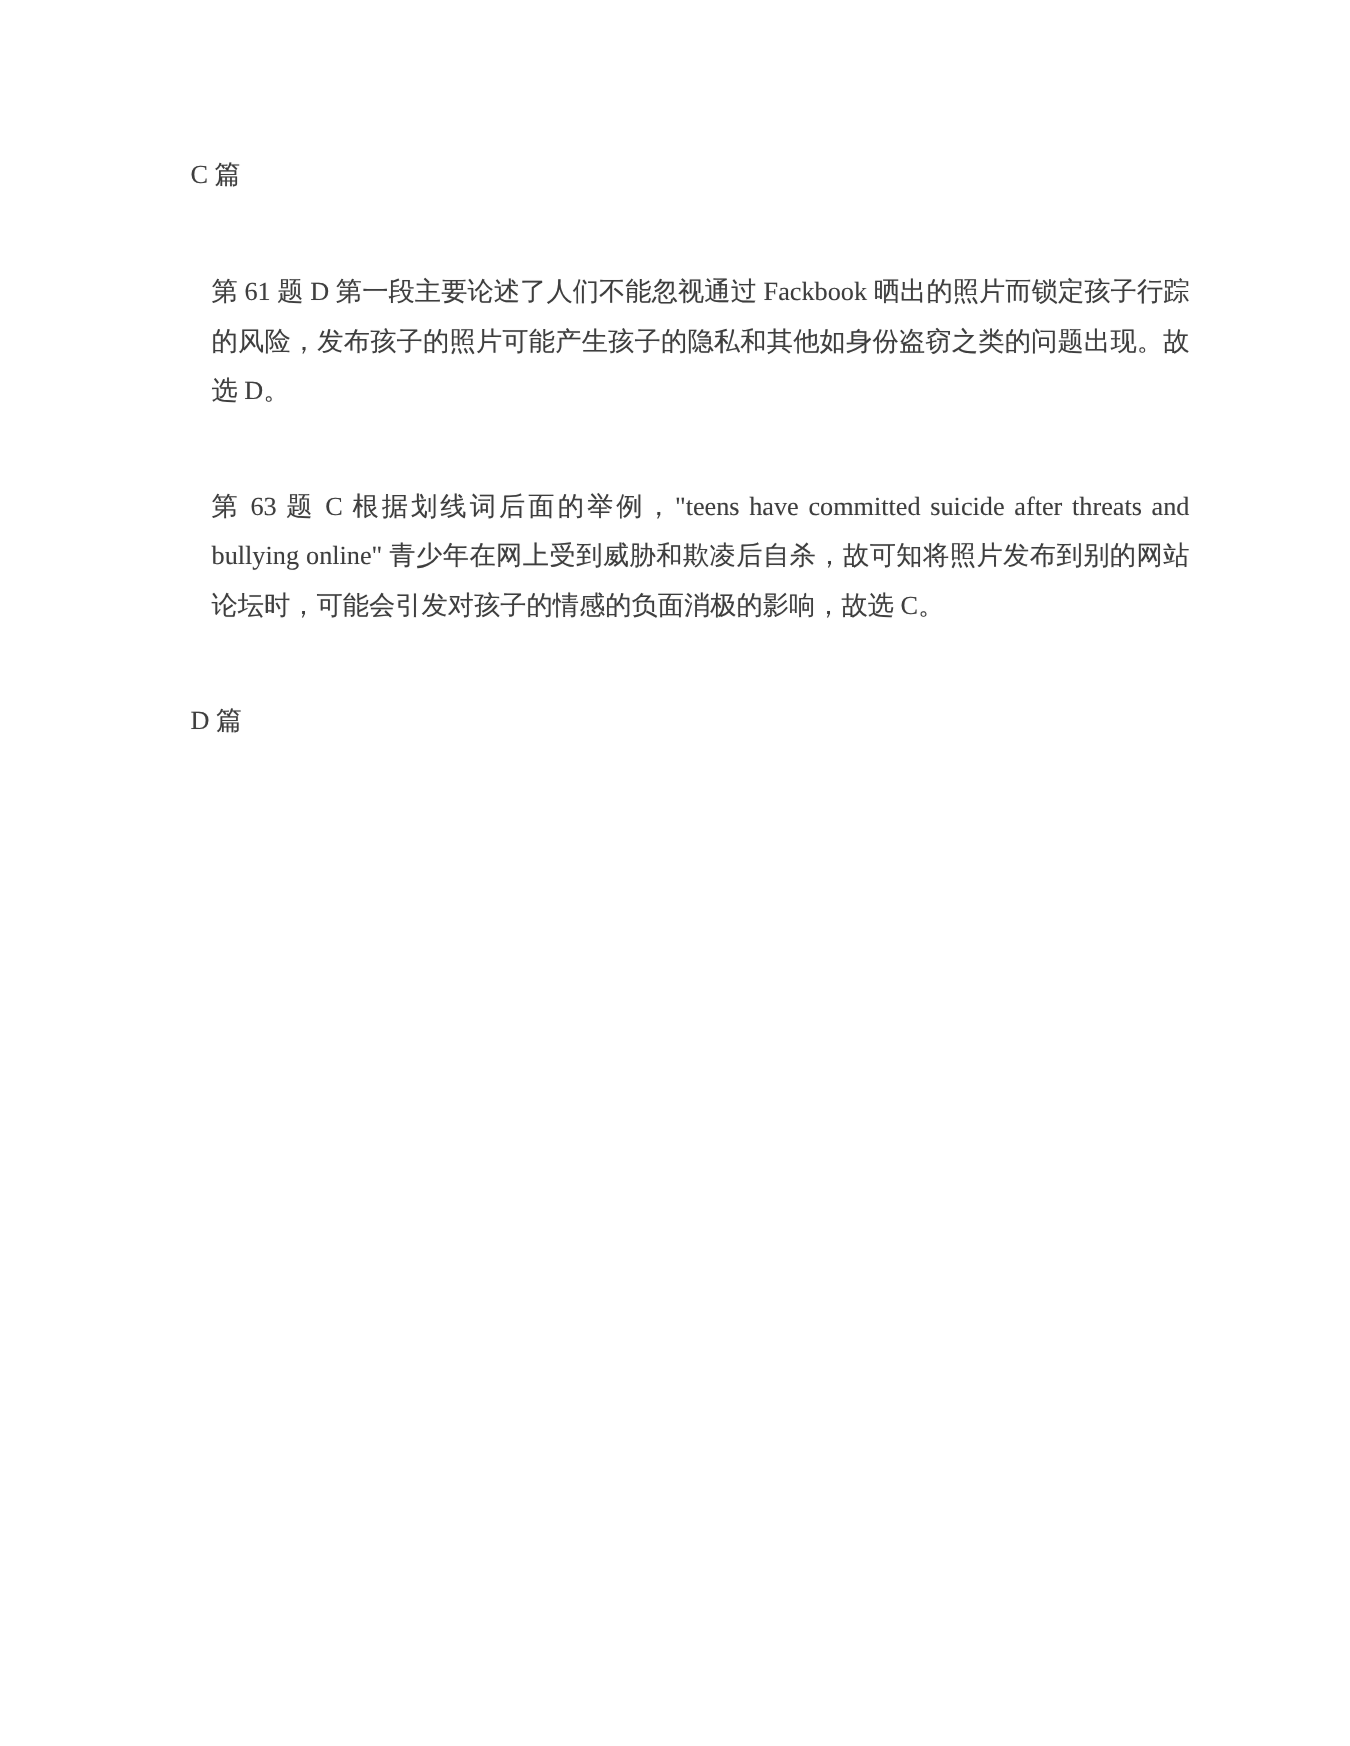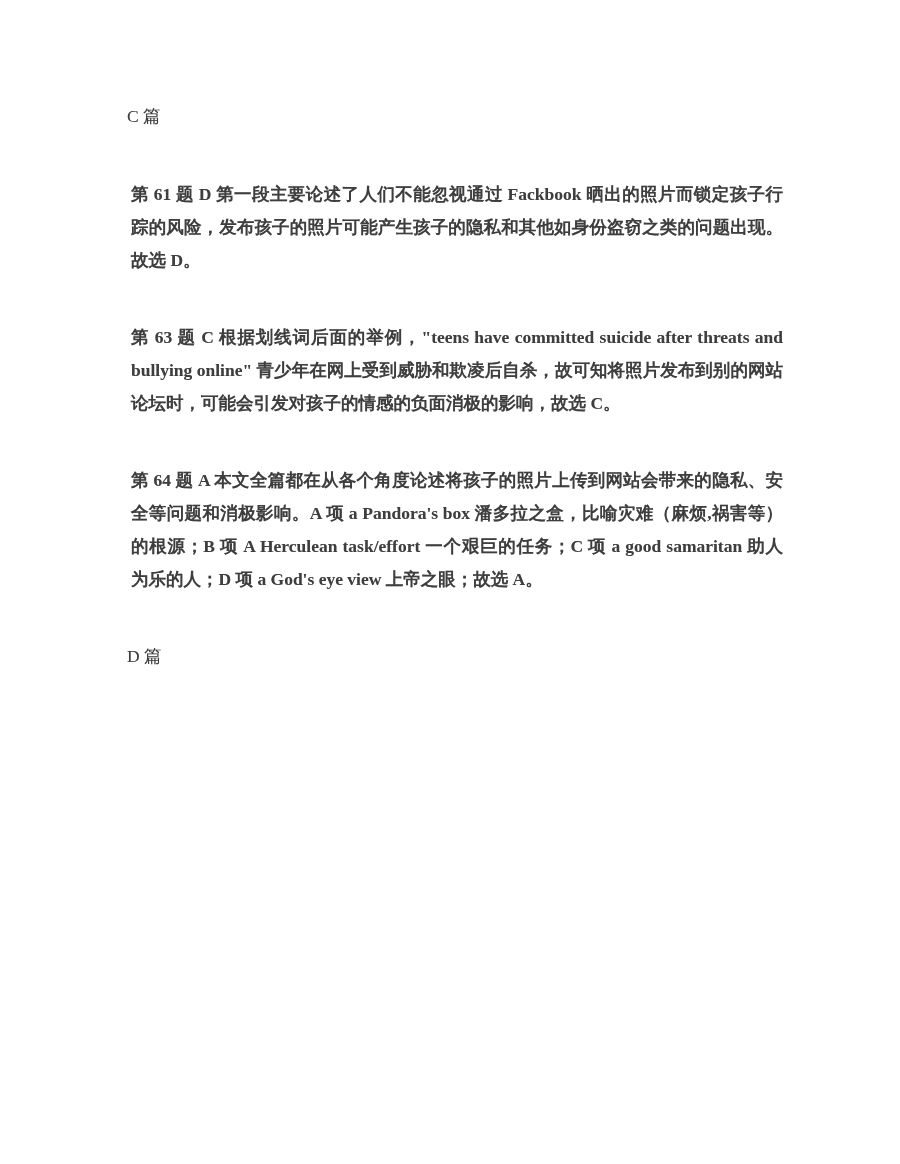--- a/index.html
+++ b/index.html
@@ -24,36 +24,34 @@
     color: #3e3e3e;
     text-shadow: 0 0 0.5px rgba(70,70,70,0.35);
   }
   .section-heading {
     margin: 0 0 45px 0;
     font-weight: normal;
     font-size: 17.5px;
   }
   .answer-paragraph {
     width: 652px;
-    margin: 0 0 44px 4px;
+    margin: 0 0 44px 14px;
     text-align: justify;
     word-break: break-word;
-    font-weight: bold;
   }
 </style>
 </head>
 <body>
 
 <div class="page">
 
   <div class="section-heading">C 篇</div>
 
   <div class="answer-paragraph">第 61 题 D 第一段主要论述了人们不能忽视通过 Fackbook 晒出的照片而锁定孩子行踪的风险，发布孩子的照片可能产生孩子的隐私和其他如身份盗窃之类的问题出现。故选 D。</div>
 
 
   <div class="answer-paragraph">第 63 题 C 根据划线词后面的举例，"teens have committed suicide after threats and bullying online" 青少年在网上受到威胁和欺凌后自杀，故可知将照片发布到别的网站论坛时，可能会引发对孩子的情感的负面消极的影响，故选 C。</div>
 
-  <div class="answer-paragraph">第 64 题 A 本文全篇都在从各个角度论述将孩子的照片上传到网站会带来的隐私、安全等问题和消极影响。A 项 a Pandora's box 潘多拉之盒，比喻灾难（麻烦,祸害等）的根源；B 项 A Herculean task/effort 一个艰巨的任务；C 项 a good samaritan 助人为乐的人；D 项 a God's eye view 上帝之眼；故选 A。</div>
 
   <div class="section-heading">D 篇</div>
 
 
 </div>
 
 </body></html>

